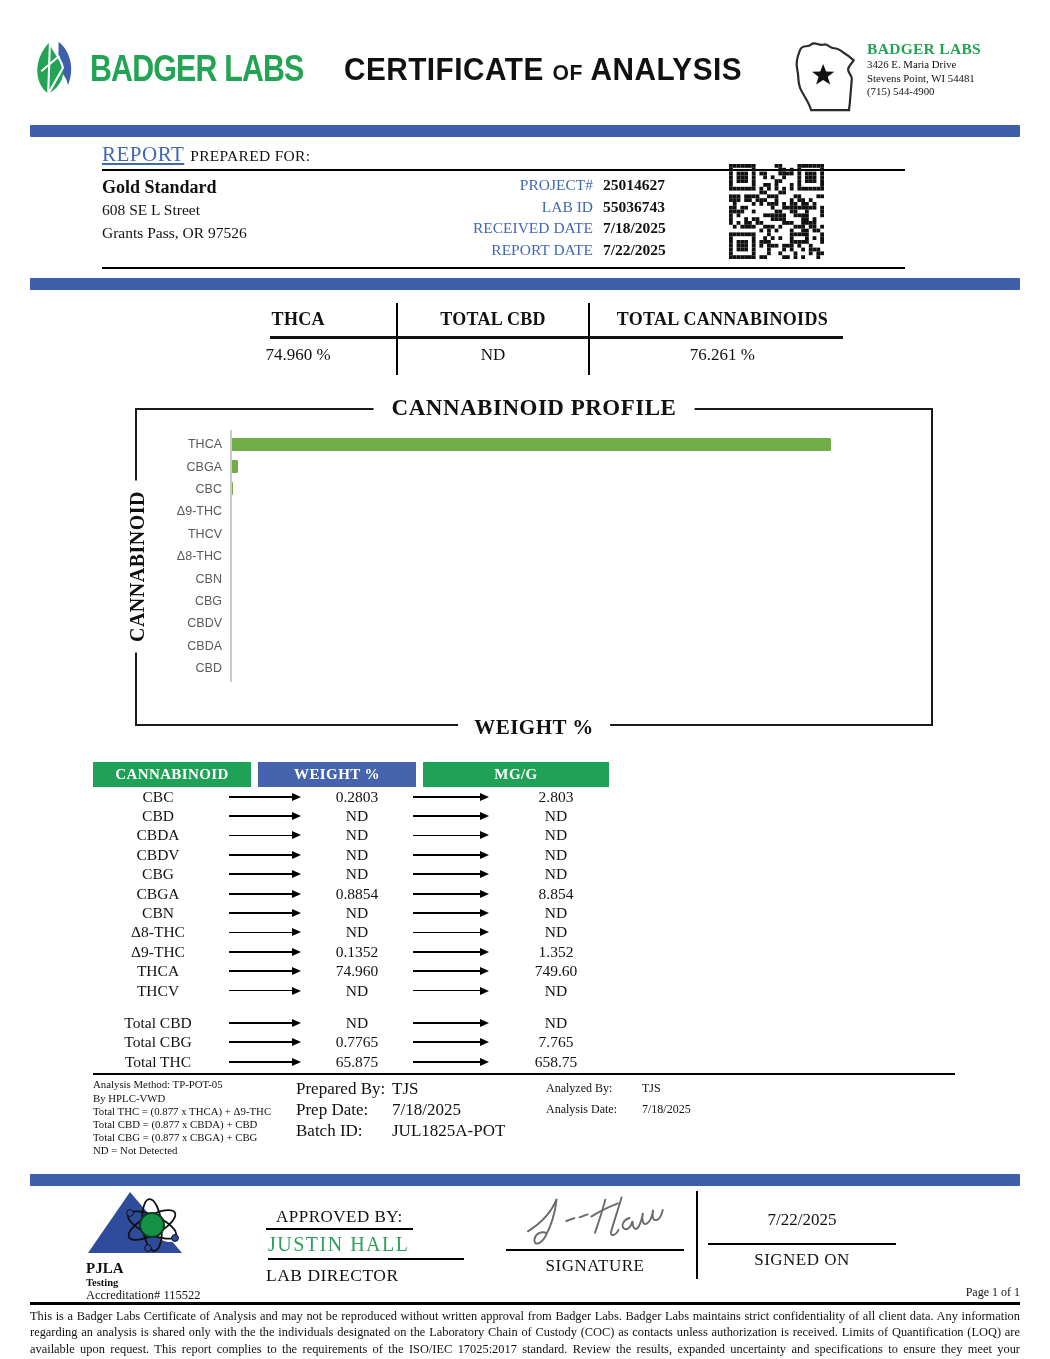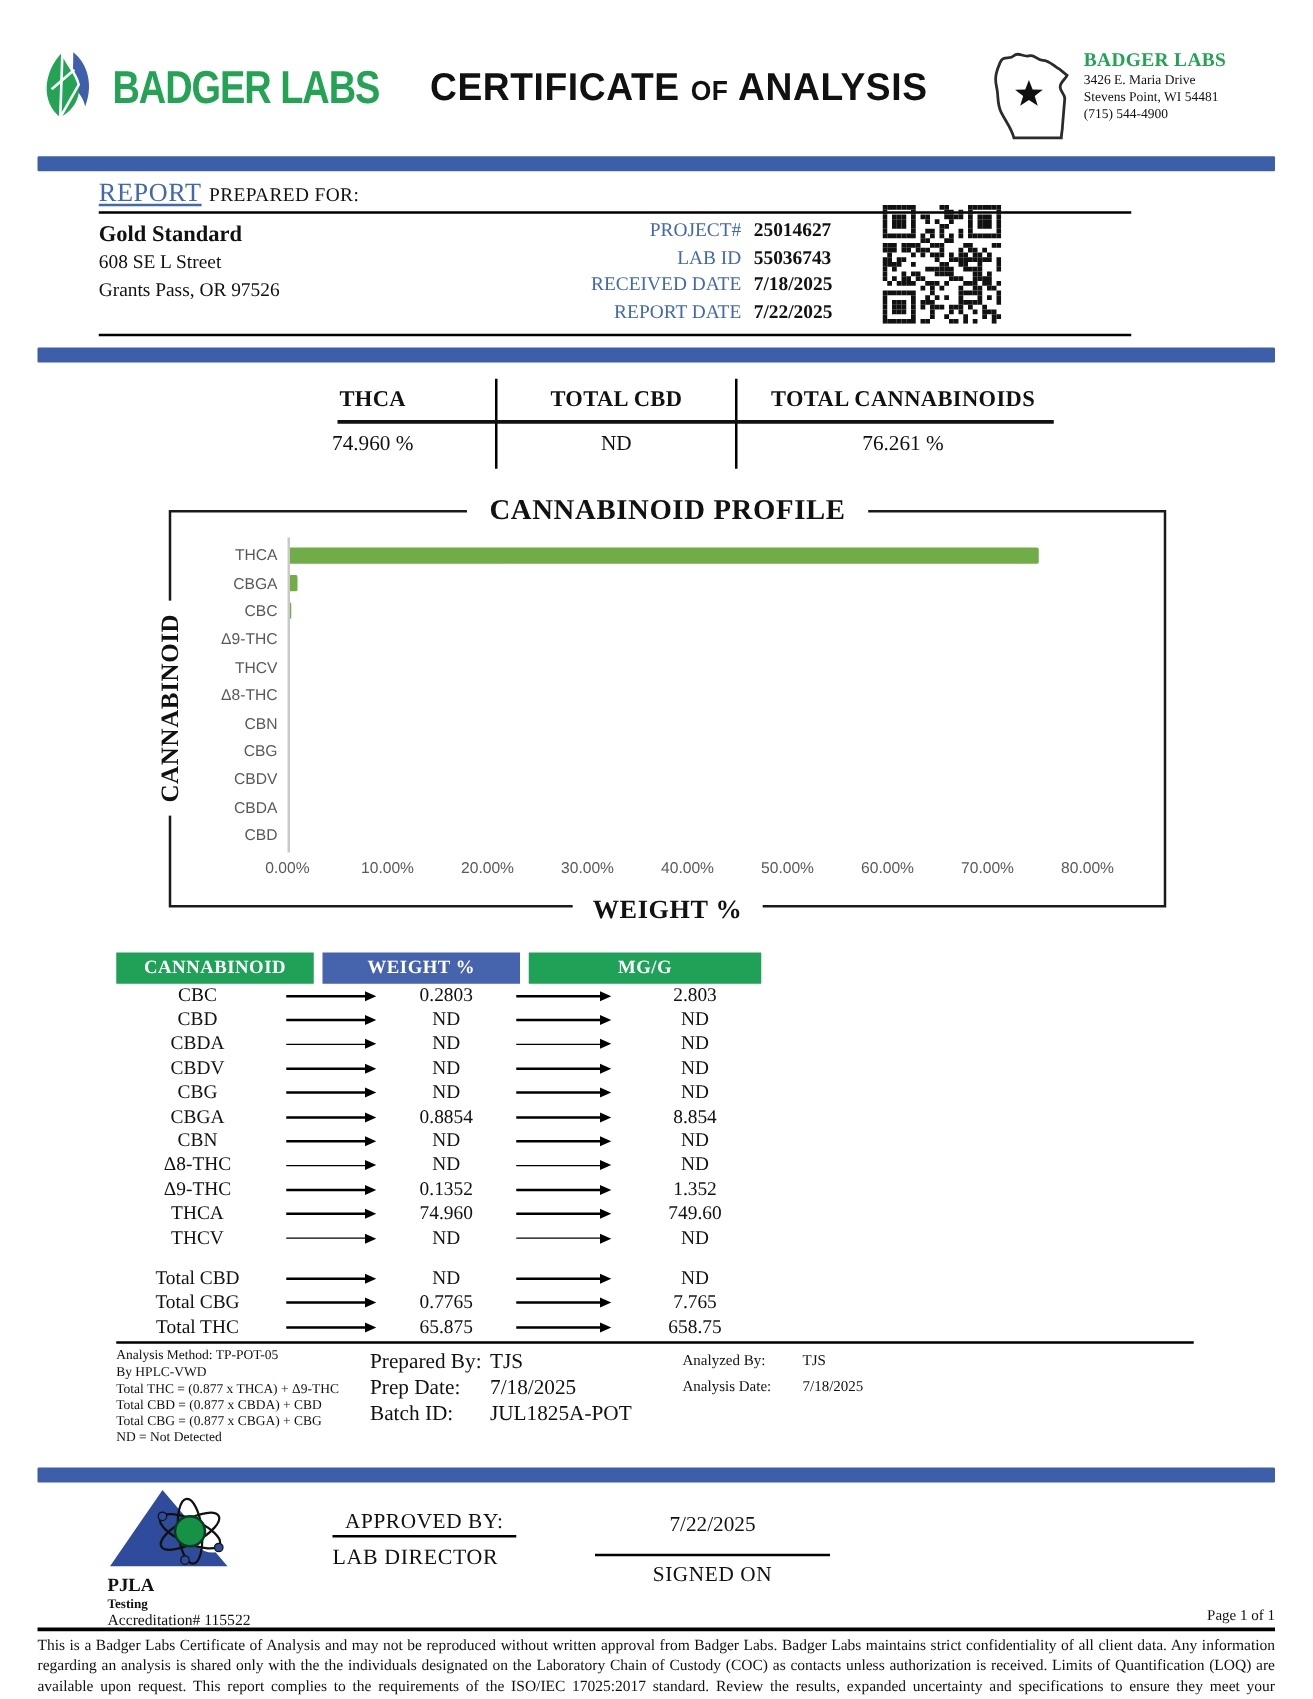--- a/index.html
+++ b/index.html
@@ -16,21 +16,21 @@
   .lab-box .txt{padding-top:4px;}
   .lab-name{color:var(--brand-green);font-weight:bold;font-size:15.5px;letter-spacing:.3px;}
   .lab-addr{font-size:10.8px;line-height:13.5px;}
 
   .blue-bar{height:12px;background:var(--accent-blue);border-radius:1px;}
   .bar1{margin-top:9px;}
   .bar2{margin-top:9px;}
   .bar3{margin-top:16px;}
 
   
-  .report-wrap{margin-left:49px;margin-right:115px;position:relative;}
+  .report-wrap{margin-left:72px;margin-right:115px;position:relative;}
   .rpf-row{margin-top:5px;border-bottom:2px solid #000;padding-bottom:2px;}
   .rpf-report{color:var(--label-blue);font-size:21px;letter-spacing:.5px;text-decoration:underline;}
   .rpf-rest{font-size:15.5px;letter-spacing:.3px;margin-left:6px;}
   .client-grid{position:relative;border-bottom:2px solid #000;min-height:86px;padding:4px 0 6px;}
   .client-name{font-weight:bold;font-size:18px;padding-top:2px;}
   .client-line{font-size:15.5px;line-height:23px;}
   .fields{position:absolute;right:220px;top:3px;}
   .f-row{display:flex;justify-content:flex-end;line-height:21.5px;}
   .f-label{color:var(--label-blue);font-size:15.5px;text-align:right;}
   .f-value{font-weight:bold;font-size:15.5px;width:82px;text-align:left;margin-left:10px;}
@@ -559,31 +559,20 @@
           </div>
           <div class="crow">
             <span class="clab">CBDA</span>
             <div class="ctrack"></div>
           </div>
           <div class="crow">
             <span class="clab">CBD</span>
             <div class="ctrack"></div>
           </div>
         </div>
-      <div class="chart-ticks" id="chart-ticks">
-          <span class="ctick" style="left: 93px;">0.00%</span>
-          <span class="ctick" style="left: 173px;">10.00%</span>
-          <span class="ctick" style="left: 253px;">20.00%</span>
-          <span class="ctick" style="left: 333px;">30.00%</span>
-          <span class="ctick" style="left: 413px;">40.00%</span>
-          <span class="ctick" style="left: 493px;">50.00%</span>
-          <span class="ctick" style="left: 573px;">60.00%</span>
-          <span class="ctick" style="left: 653px;">70.00%</span>
-          <span class="ctick" style="left: 733px;">80.00%</span>
-        </div>
     </div>
     <div class="chart-xlabel">WEIGHT %</div>
   </div>
 
   <div class="ctable">
     <div class="thead">
       <div class="th g th1">CANNABINOID</div>
       <div class="th b th2">WEIGHT %</div>
       <div class="th g th3">MG/G</div>
     </div>
@@ -828,21 +817,39 @@
           <circle cx="89" cy="47" r="3.4" fill="#2E4C9B" stroke="#111" stroke-width="1"></circle>
           <circle cx="62" cy="57" r="3.4" fill="#2E4C9B" stroke="#111" stroke-width="1"></circle>
         </svg>
       </span>
       <div class="pjla-name">PJLA</div>
       <div class="pjla-sub">Testing</div>
       <div class="pjla-acc">Accreditation# 115522</div>
     </div>
     <div class="apr-col">
       <div><span class="apr-label">APPROVED BY:</span></div>
+      <div class="apr-name">JUSTIN HALL</div>
       <div class="apr-title">LAB DIRECTOR</div>
+    </div>
+    <div class="sig-col">
+      <span>
+        <svg width="170" height="56" viewBox="0 0 210 76">
+          <g fill="none" stroke="#6b6b6b" stroke-width="2.6" stroke-linecap="round">
+            <path d="M14,52 C30,42 46,26 53,8 C51,26 45,46 37,60 C31,70 21,72 23,62 C25,54 33,52 39,54"></path>
+            <path d="M66,38 l11,-4"></path>
+            <path d="M84,33 l11,-4"></path>
+            <path d="M119,9 C115,25 109,42 105,54"></path>
+            <path d="M100,32 C112,24 126,18 136,14"></path>
+            <path d="M141,6 C137,20 131,38 127,52 C125,60 133,58 137,50"></path>
+            <path d="M152,34 c-8,2 -12,10 -8,14 c4,4 10,-2 12,-10 c0,10 4,14 8,8 c3,-5 5,-13 6,-19 c-2,10 0,18 6,14 c5,-3 7,-12 8,-18 c-2,10 0,16 6,13 c4,-2 6,-9 7,-13"></path>
+          </g>
+        </svg>
+      </span>
+      <div class="sig-rule"></div>
+      <div class="sig-label">SIGNATURE</div>
     </div>
     <div class="date-col">
       <div class="date-val">7/22/2025</div>
       <div class="sig-rule"></div>
       <div class="sig-label">SIGNED ON</div>
     </div>
   </div>
 
   <div class="page-of">Page 1 of 1</div>
   <div class="foot-rule"></div>

